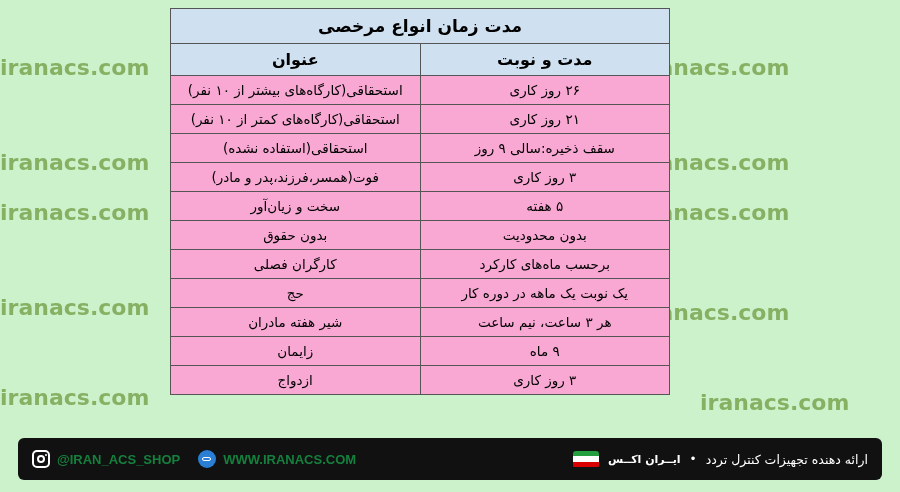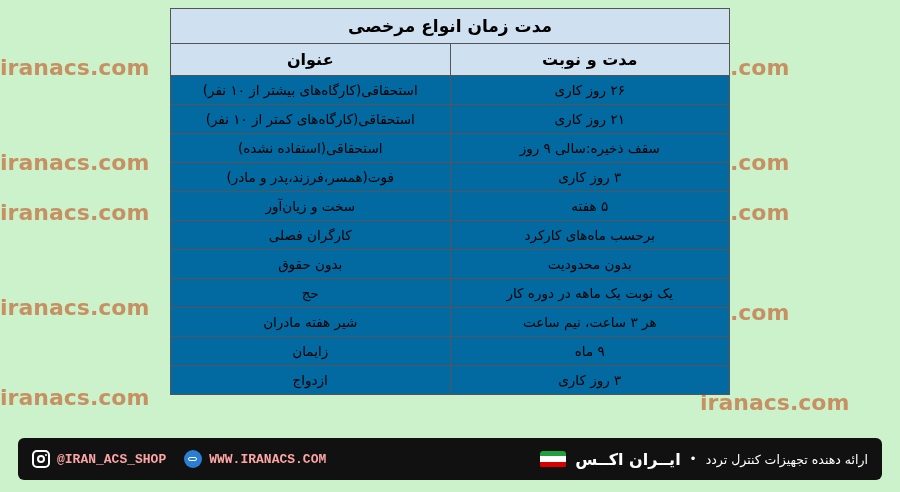--- a/index.html
+++ b/index.html
@@ -23,38 +23,38 @@
   }
   
   .watermarks {
     position: absolute;
     inset: 0;
     pointer-events: none;
     z-index: 1;
   }
   .wm {
     position: absolute;
-    color: #c2410c;
+    color: #4d7c0f;
     opacity: 0.55;
     font-size: 22px;
     font-weight: bold;
     font-family: "DejaVu Sans", sans-serif;
     white-space: nowrap;
   }
   
   .table-wrap {
     position: absolute;
     left: 170px;
     top: 8px;
     width: 560px;
     z-index: 2;
   }
   table.tbl {
     border-collapse: collapse;
-    width: 560px;
+    width: 500px;
     background: #ffffe0;
     table-layout: fixed;
   }
   table.tbl td, table.tbl th {
     border: 1px solid #555;
     text-align: center;
     font-family: "DejaVu Sans", sans-serif;
     direction: rtl;
   }
   .title-cell {
@@ -70,21 +70,21 @@
     font-size: 16px;
     font-weight: bold;
     color: #000;
     padding: 6px 4px;
     margin-top: 48px;
   }
   .cell {
     font-size: 13.5px;
     color: #000;
     padding: 5px 6px;
-    background: #0369a1;
+    background: #f9a8d4;
     height: 18px;
   }
   
   .footer {
     position: absolute;
     left: 18px;
     right: 18px;
     bottom: 12px;
     height: 42px;
     background: #111;
@@ -98,24 +98,24 @@
   }
   .footer-left {
     display: flex;
     align-items: center;
     gap: 18px;
   }
   .social {
     display: flex;
     align-items: center;
     gap: 7px;
-    color: #fca5a5;
+    color: #15803d;
     font-size: 13px;
     font-weight: bold;
-    font-family: Liberation Mono, monospace;
+    font-family: Liberation Sans, sans-serif;
   }
   .ig-icon {
     width: 18px;
     height: 18px;
     border: 2px solid #fff;
     border-radius: 5px;
     position: relative;
     box-sizing: border-box;
   }
   .ig-icon::before {
@@ -162,21 +162,21 @@
     display: flex;
     align-items: center;
     gap: 9px;
     color: #fff;
     font-size: 13px;
     font-family: "DejaVu Sans", sans-serif;
     direction: rtl;
   }
   .brand-name {
     font-weight: bold;
-    font-size: 16px;
+    font-size: 11px;
   }
   .brand-sep {
     color: #fff;
     font-size: 12px;
   }
   .brand-tag {
     font-size: 12.5px;
   }
   .flag {
     width: 26px;
@@ -240,26 +240,26 @@
         </tr>
         <tr>
           <td class="cell">فوت(همسر،فرزند،پدر و مادر)</td>
           <td class="cell">۳ روز کاری</td>
         </tr>
         <tr>
           <td class="cell">سخت و زیان‌آور</td>
           <td class="cell">۵ هفته</td>
         </tr>
         <tr>
+          <td class="cell">بدون حقوق</td>
+          <td class="cell">بدون محدودیت</td>
+        </tr>
+        <tr>
           <td class="cell">کارگران فصلی</td>
           <td class="cell">برحسب ماه‌های کارکرد</td>
-        </tr>
-        <tr>
-          <td class="cell">بدون حقوق</td>
-          <td class="cell">بدون محدودیت</td>
         </tr>
         <tr>
           <td class="cell">حج</td>
           <td class="cell">یک نوبت یک ماهه در دوره کار</td>
         </tr>
         <tr>
           <td class="cell">شیر هفته مادران</td>
           <td class="cell">هر ۳ ساعت، نیم ساعت</td>
         </tr>
         <tr>

